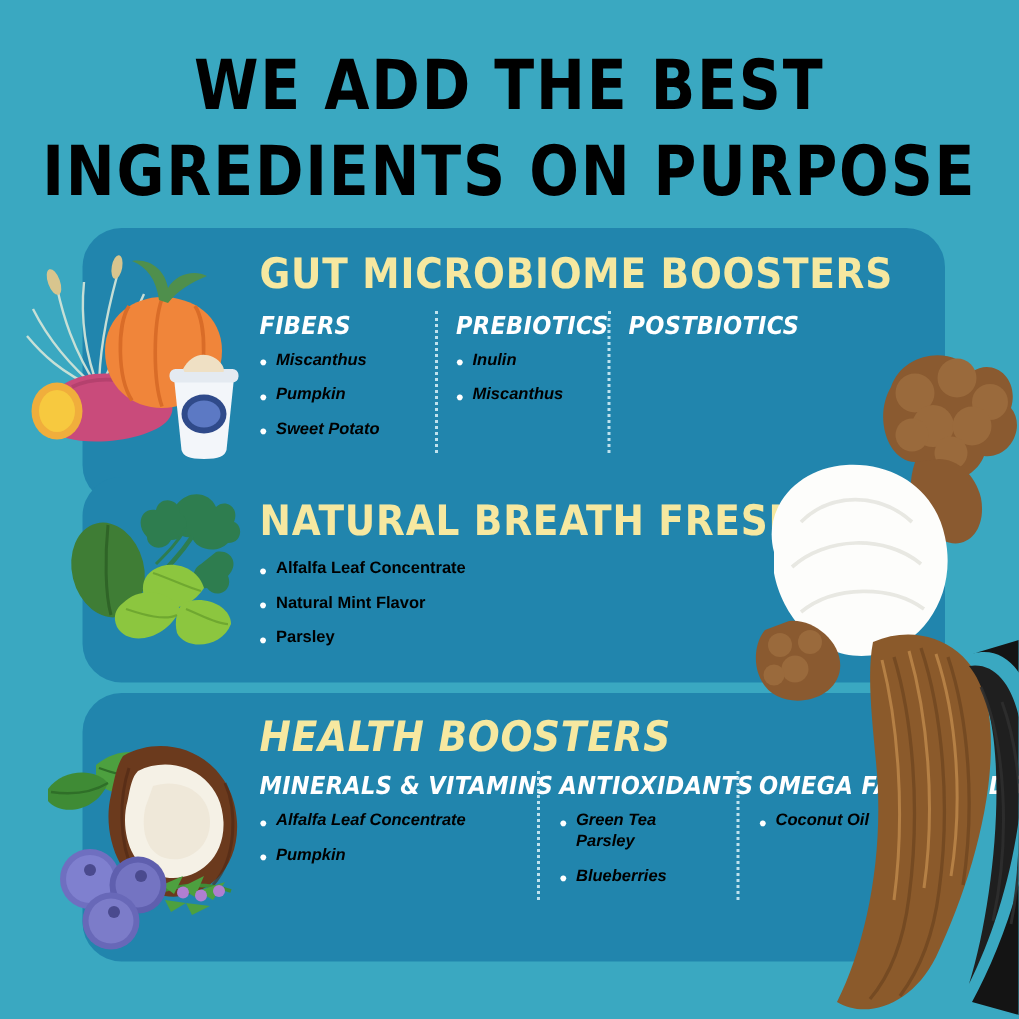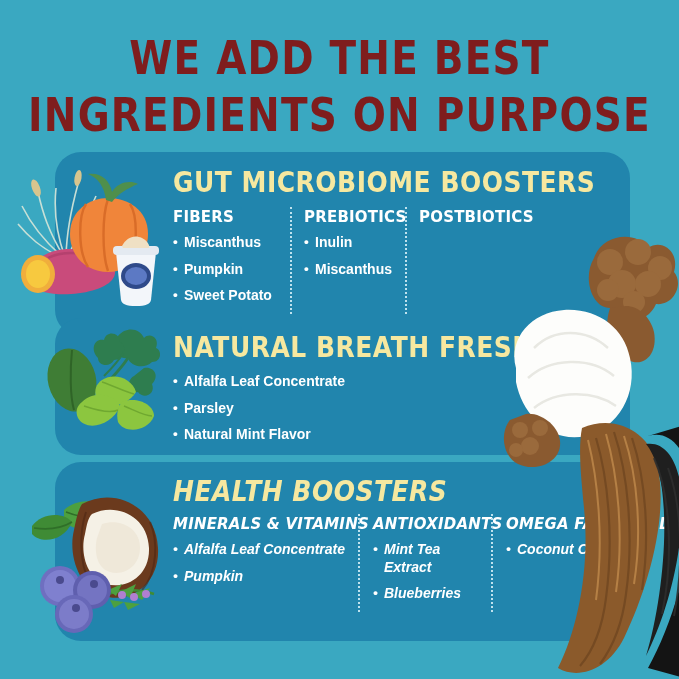--- a/index.html
+++ b/index.html
@@ -9,21 +9,21 @@
     font-family:"Liberation Sans", sans-serif;
     overflow:hidden;
     position:relative;
   }
   .stage{position:absolute;inset:0;}
 
   
   .title{
     position:absolute;left:0;right:0;top:34px;
     text-align:center;
-    color:#7f1d1d;
+    color:#000000;
     font-weight:bold;
     font-size:40px;
     line-height:1.1;
     letter-spacing:1.2px;
     font-family:"DejaVu Sans", sans-serif;
     text-transform:uppercase;
     -webkit-font-smoothing:antialiased;
   }
   .title .l1{display:block;font-size:39px;transform:scaleY(1.18);transform-origin:top center;}
   .title .l2{display:block;font-size:39px;transform:scaleY(1.18);transform-origin:top center;margin-top:14px;}
@@ -60,22 +60,22 @@
     font-weight:bold;
     font-size:15px;
     letter-spacing:0.2px;
     transform:scaleY(1.1);
     transform-origin:left top;
     white-space:nowrap;
     margin-bottom:9px;
   }
   ul.items{list-style:none;margin:0;padding:0;}
   ul.items li{
-    color:#ffffff;
-    font-size:14px;
+    color:#000000;
+    font-size:11px;
     font-weight:bold;
     line-height:1.25;
     margin-bottom:9px;
     padding-left:11px;
     position:relative;
   }
   ul.items li:before{
     content:"\2022";
     position:absolute;left:0;top:0;
     color:#ffffff;
@@ -97,21 +97,21 @@
 <div class="stage">
 
   <div class="title">
     <span class="l1">WE ADD THE BEST</span>
     <span class="l2">INGREDIENTS ON PURPOSE</span>
   </div>
 
   <div class="card" id="card-1" style="background: rgb(33, 133, 173);">
     <div class="card-head" style="left: 118px; top: 14px; color: rgb(246, 232, 160);">GUT MICROBIOME BOOSTERS</div>
 
-    <div class="cols" style="left:118px;top:55px;">
+    <div class="cols" style="left:118px;top:55px;font-style:italic;">
       <div class="col" style="width:107px;padding-right:10px;">
         <div class="col-head">FIBERS</div>
         <ul class="items">
           <li>Miscanthus</li>
           <li>Pumpkin</li>
           <li>Sweet Potato</li>
         </ul>
       </div>
       <div class="col" style="width: 95px; padding-left: 12px; padding-right: 6px; border-left-color: rgb(191, 226, 238);">
         <div class="col-head">PREBIOTICS</div>
@@ -125,40 +125,40 @@
         <ul class="items">
         </ul>
       </div>
     </div>
   </div>
 
   <div class="card" id="card-2" style="background: rgb(33, 133, 173);">
     <div class="card-head" style="left: 118px; top: 13px; color: rgb(246, 232, 160);">NATURAL BREATH FRESHENERS</div>
     <ul class="items plain-list" style="left:118px;top:55px;width:300px;">
       <li>Alfalfa Leaf Concentrate</li>
+      <li>Natural Mint Flavor</li>
       <li>Parsley</li>
-      <li>Natural Mint Flavor</li>
     </ul>
   </div>
 
   <div class="card" id="card-3" style="background: rgb(33, 133, 173);">
     <div class="card-head" style="left: 118px; top: 13px; color: rgb(246, 232, 160);">HEALTH BOOSTERS</div>
 
     <div class="cols" style="left:118px;top:52px;">
       <div class="col" style="width:175px;padding-right:10px;">
         <div class="col-head">MINERALS &amp; VITAMINS</div>
         <ul class="items">
           <li>Alfalfa Leaf Concentrate</li>
           <li>Pumpkin</li>
         </ul>
       </div>
       <div class="col" style="width: 112px; padding-left: 13px; padding-right: 6px; border-left-color: rgb(191, 226, 238);">
         <div class="col-head">ANTIOXIDANTS</div>
         <ul class="items">
-          <li style="max-width:70px;">Mint Tea Extract</li>
+          <li style="max-width:70px;">Green Tea Parsley</li>
           <li>Blueberries</li>
         </ul>
       </div>
       <div class="col" style="width: 150px; padding-left: 13px; border-left-color: rgb(191, 226, 238);">
         <div class="col-head">OMEGA FATTY ACIDS</div>
         <ul class="items">
           <li>Coconut Oil</li>
         </ul>
       </div>
     </div>

